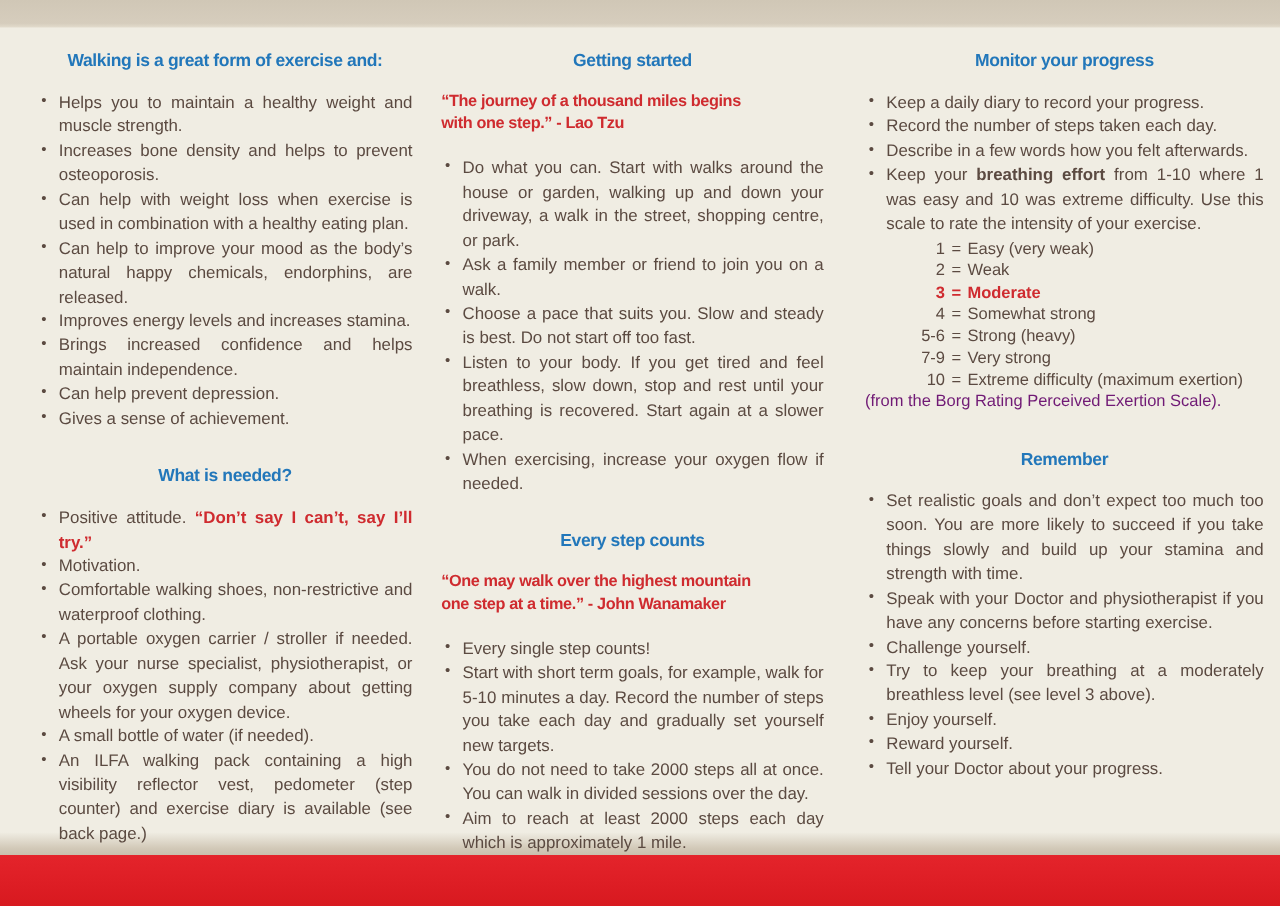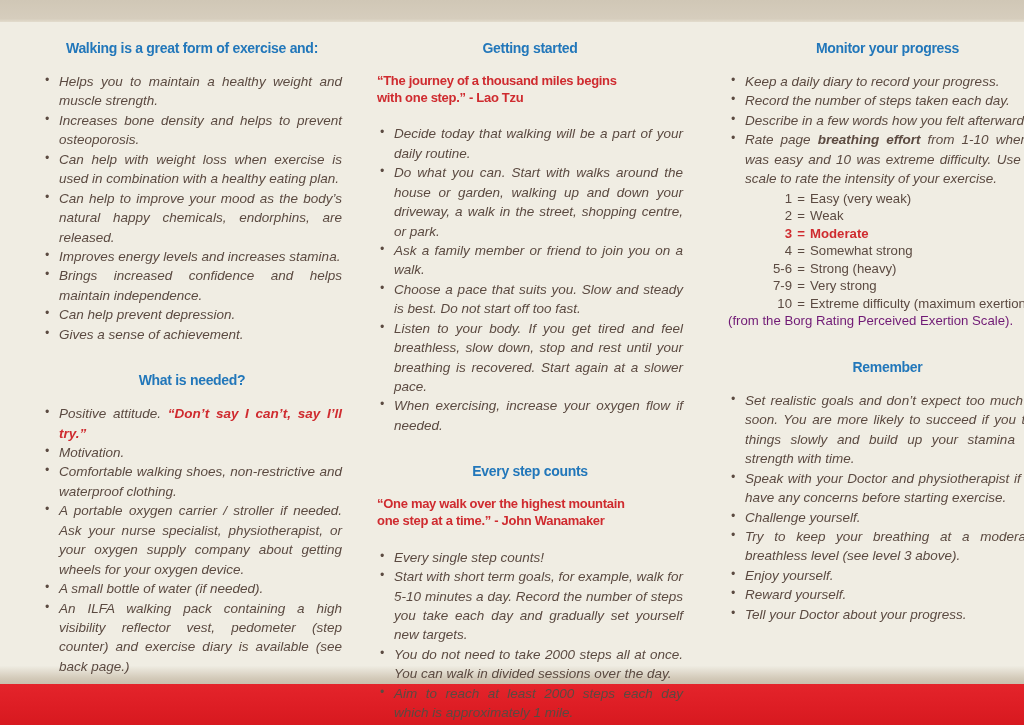--- a/index.html
+++ b/index.html
@@ -14,21 +14,21 @@
   .top-strip {
     height: 22px;
     background: linear-gradient(180deg, #d0c7b6 0%, #d6cdbd 85%, #e3dccd 100%);
   }
   .panels {
     display: flex;
     height: 644px;
     padding-top: 14px;
     box-sizing: border-box;
   }
-  .panel { box-sizing: border-box; flex: 0 0 341px; margin-left: 12px; }
+  .panel { box-sizing: border-box; flex: 0 0 341px; }
   .panel.p0 { padding: 0 11px 0 30px; }
   .panel.p1 { padding: 0 23px 0 12px; }
   .panel.p2 { padding: 0 12px 0 10px; }
 
   .section { margin-bottom: 6px; }
   .section + .section { margin-top: 28px; }
 
   .heading {
     color: #2277ba;
     font-weight: bold;
@@ -48,21 +48,20 @@
   }
   .quote .qline { white-space: nowrap; }
 
   ul.bullets {
     list-style: none;
     margin: 0;
     padding: 0;
     color: #5b4a41;
     font-size: 13.5px;
     line-height: 1.44;
-    font-style: italic;
   }
   ul.bullets li {
     position: relative;
     padding-left: 17px;
     text-align: justify;
   }
   ul.bullets li::before {
     content: "\2022";
     position: absolute;
     left: 3px;
@@ -131,21 +130,20 @@
         </div>
       </div>
     <div class="panel p1">
         <div class="section">
           <div class="heading">Getting started</div>
           <div class="quote">
             <div class="qline">“The journey of a thousand miles begins</div>
             <div class="qline">with one step.” -  Lao Tzu</div>
           </div>
           <ul class="bullets">
-            <li><span>Decide today that walking will be a part of your daily routine.</span></li>
             <li><span>Do what you can. Start with walks around the house or garden, walking up and down your driveway, a walk in the street, shopping centre, or park.</span></li>
             <li><span>Ask a family member or friend to join you on a walk.</span></li>
             <li><span>Choose a pace that suits you. Slow and steady is best. Do not start off too fast.</span></li>
             <li><span>Listen to your body. If you get tired and feel breathless, slow down, stop and rest until your breathing is recovered. Start again at a slower pace.</span></li>
             <li><span>When exercising, increase your oxygen flow if needed.</span></li>
           </ul>
         </div>
         <div class="section">
           <div class="heading">Every step counts</div>
           <div class="quote">
@@ -160,21 +158,21 @@
           </ul>
         </div>
       </div>
     <div class="panel p2">
         <div class="section">
           <div class="heading">Monitor your progress</div>
           <ul class="bullets">
             <li><span>Keep a daily diary to record your progress.</span></li>
             <li><span>Record the number of steps taken each day.</span></li>
             <li><span>Describe in a few words how you felt afterwards.</span></li>
-            <li><span>Rate page </span><span class="seg-bold">breathing effort</span><span> from 1-10 where 1 was easy and 10 was extreme difficulty. Use this scale to rate the intensity of your exercise.</span></li>
+            <li><span>Keep your </span><span class="seg-bold">breathing effort</span><span> from 1-10 where 1 was easy and 10 was extreme difficulty. Use this scale to rate the intensity of your exercise.</span></li>
           </ul>
           <div class="scale">
             <div class="scale-row">
               <span class="scale-num">1</span>
               <span class="scale-eq">=</span>
               <span class="scale-label">Easy (very weak)</span>
             </div>
             <div class="scale-row">
               <span class="scale-num">2</span>
               <span class="scale-eq">=</span>

